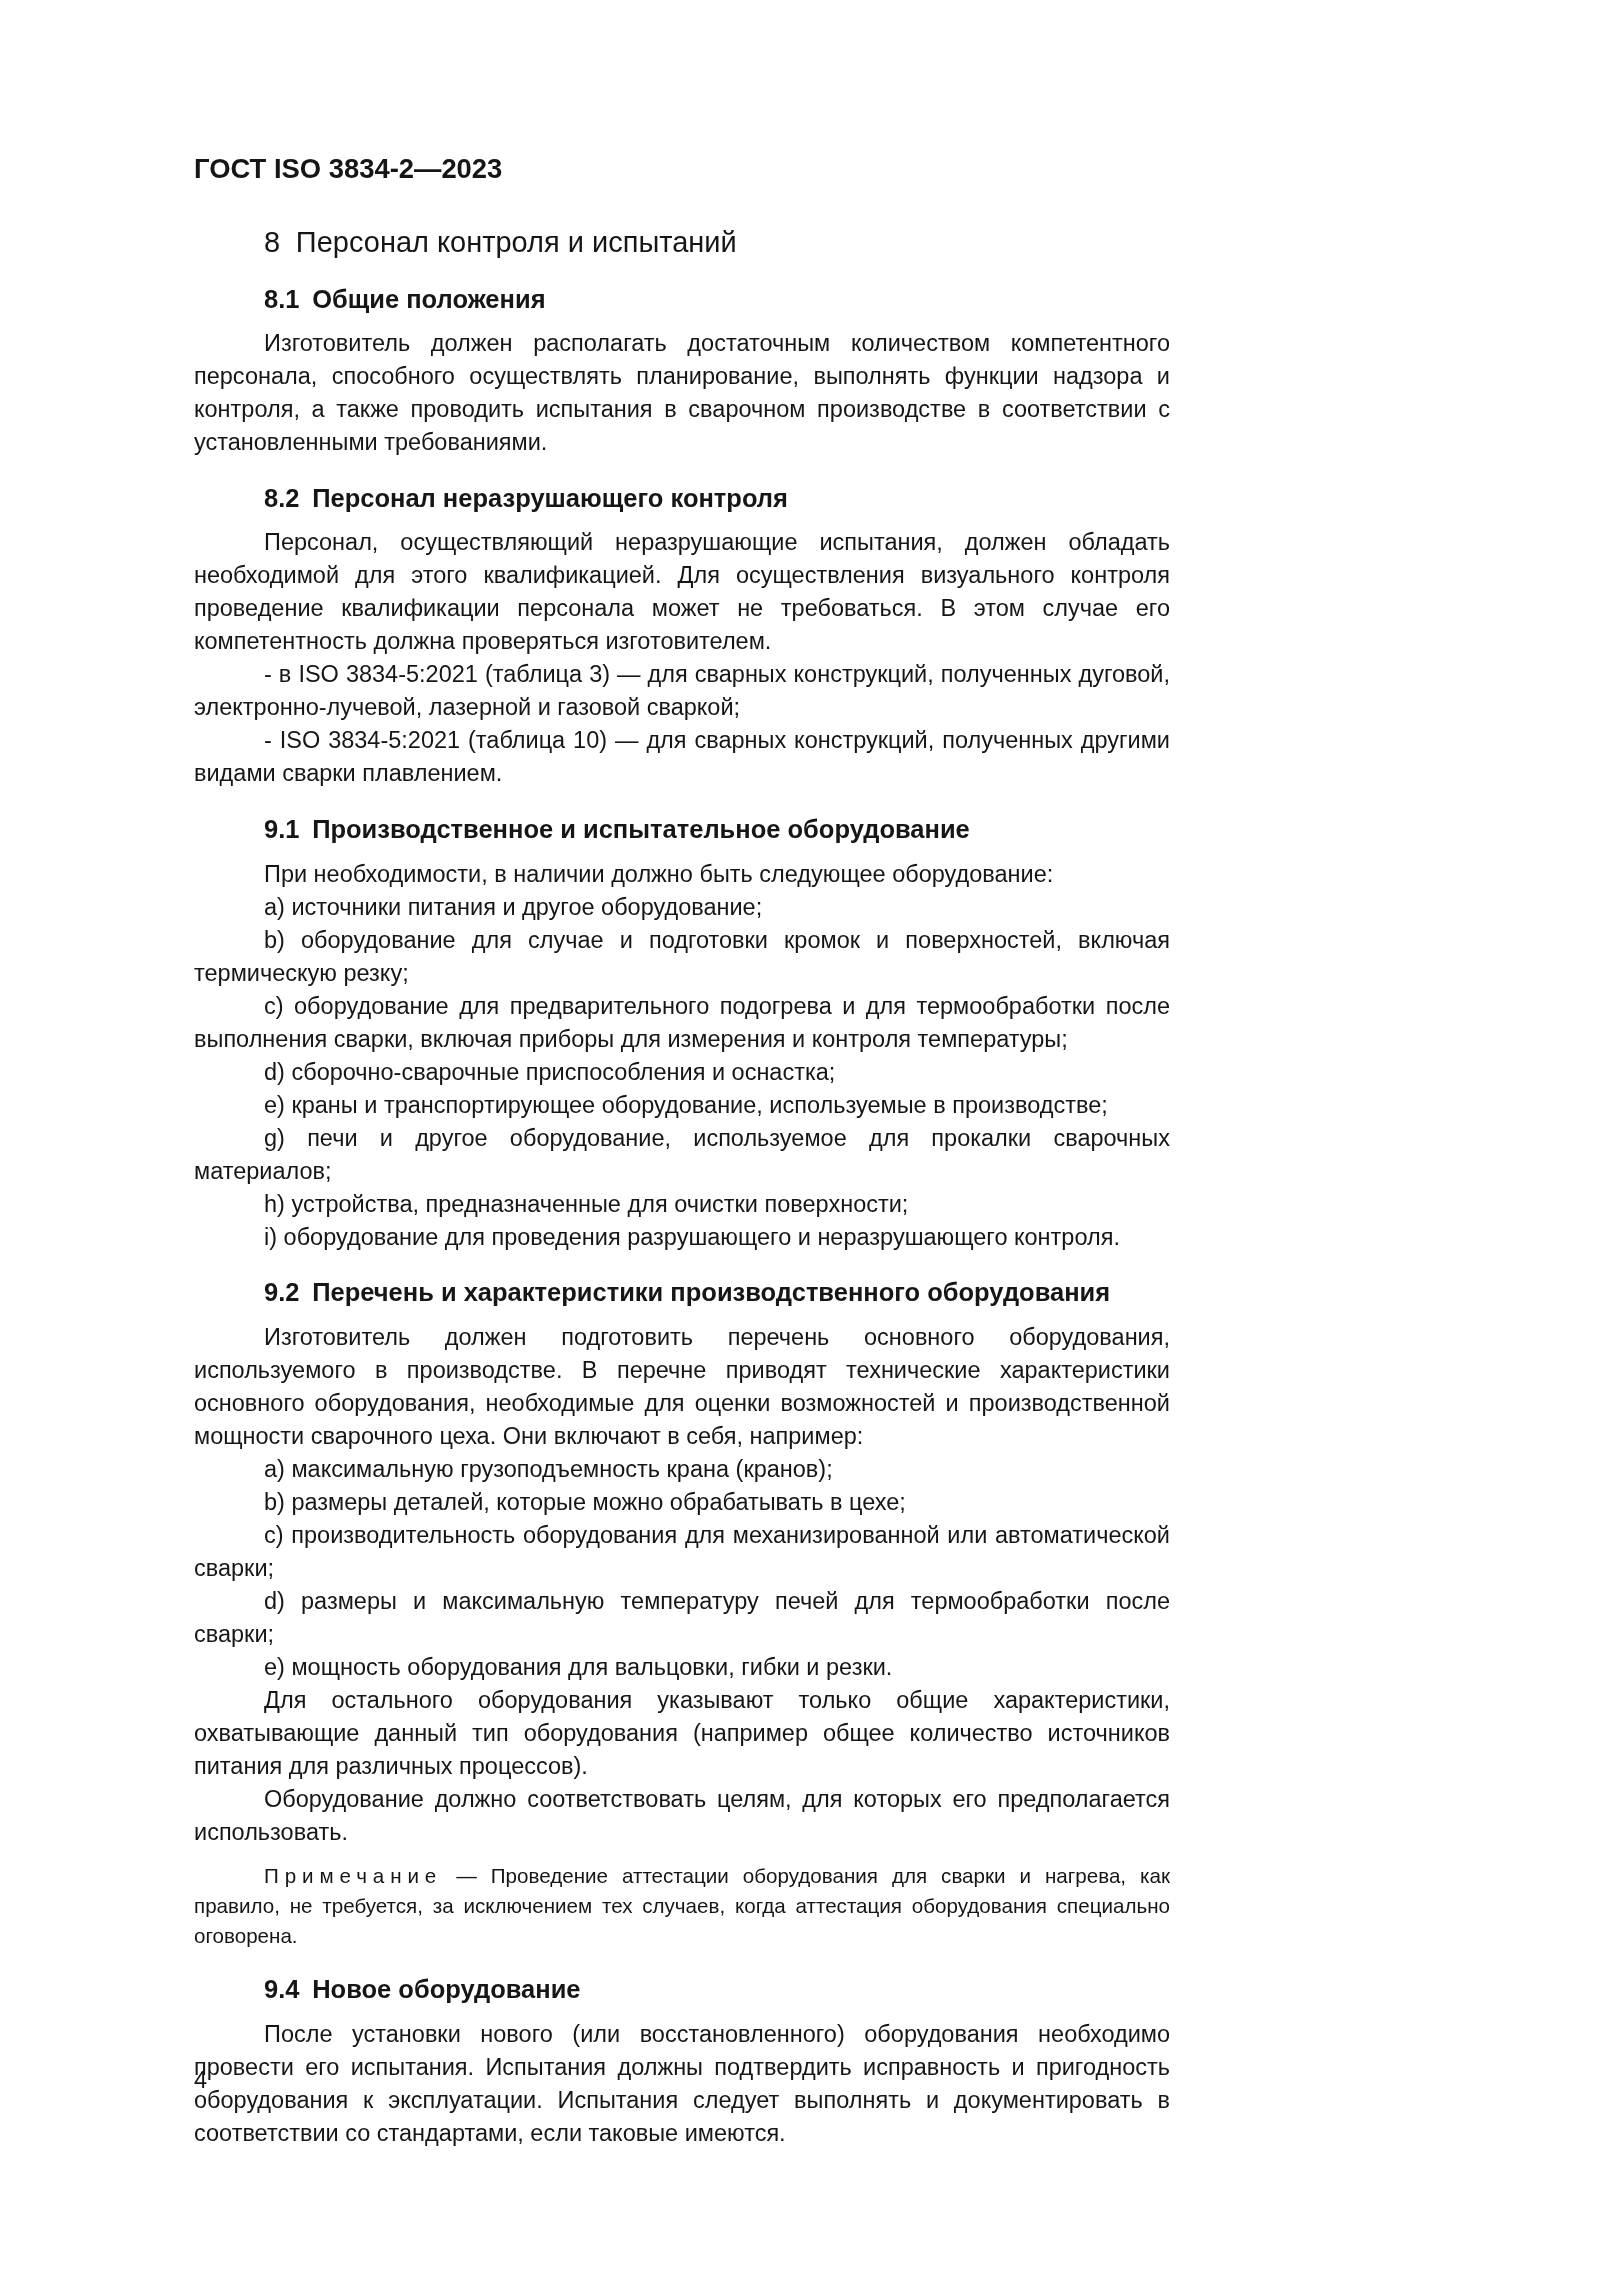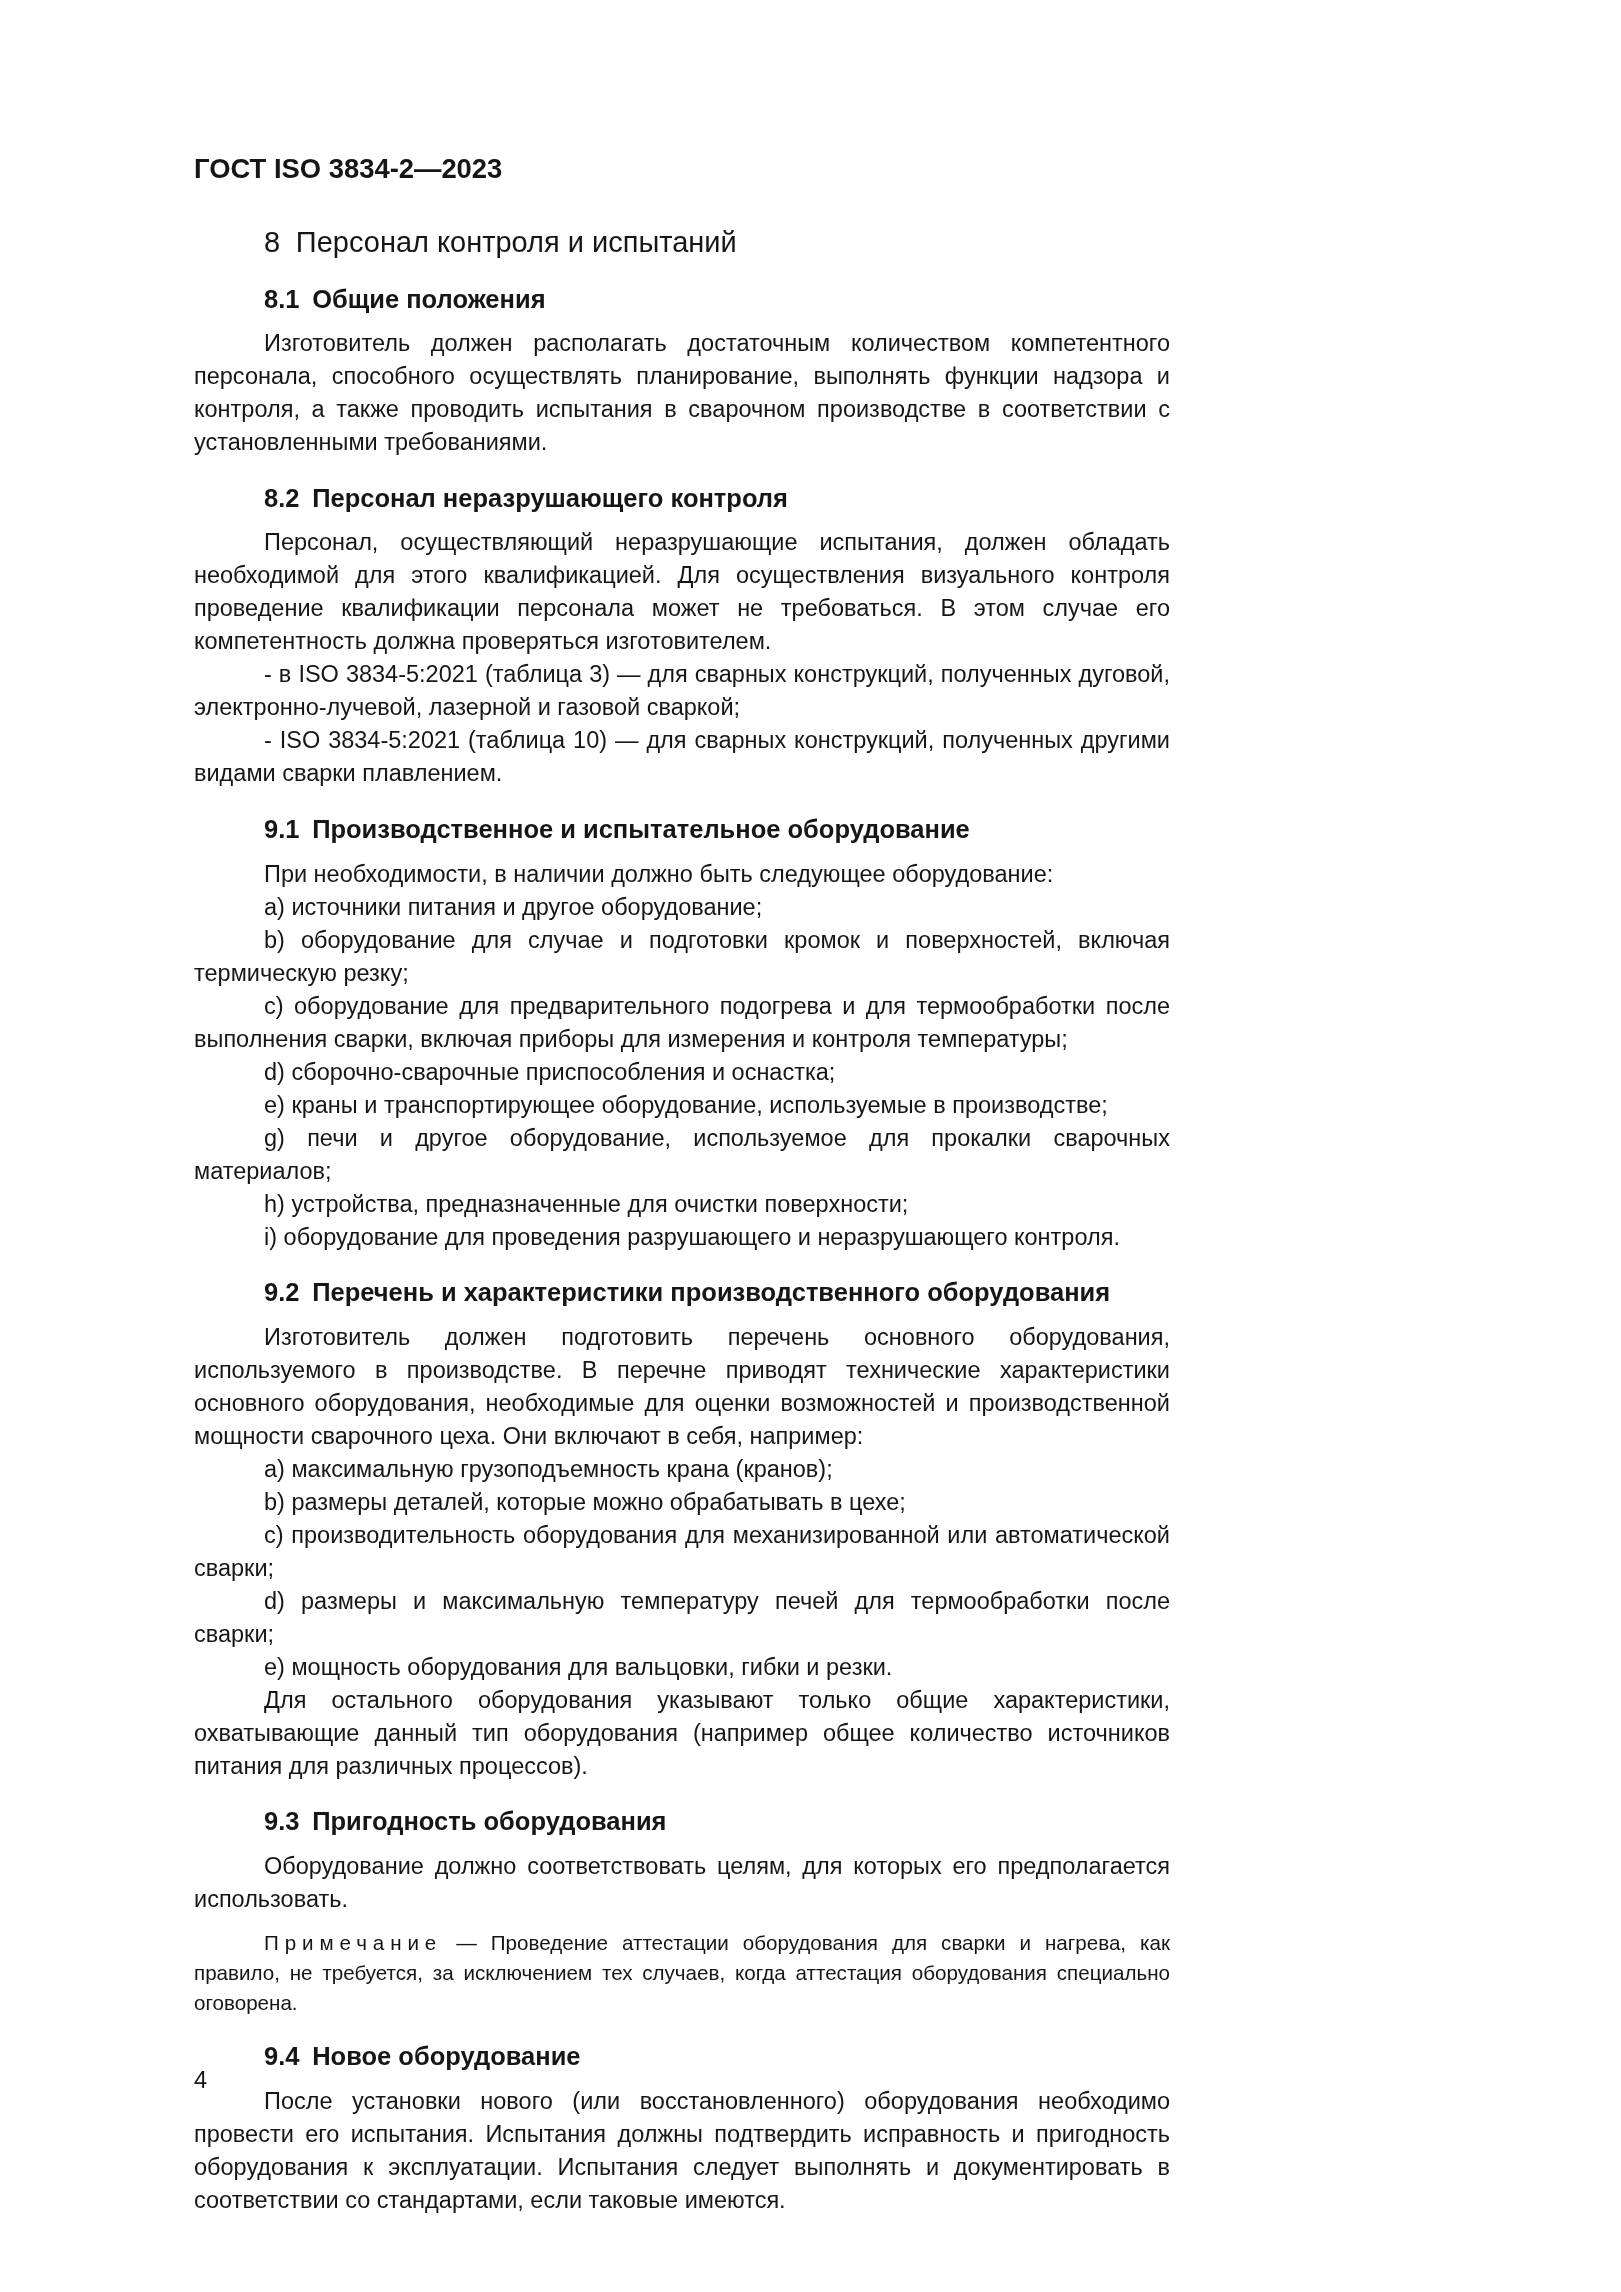--- a/index.html
+++ b/index.html
@@ -84,21 +84,20 @@
       <p class="body">h) устройства, предназначенные для очистки поверхности;</p>
       <p class="body">i) оборудование для проведения разрушающего и неразрушающего контроля.</p>
       <div class="h2"><span class="num">9.2</span><span>Перечень и характеристики производственного оборудования</span></div>
       <p class="body">Изготовитель должен подготовить перечень основного оборудования, используемого в производстве. В перечне приводят технические характеристики основного оборудования, необходимые для оценки возможностей и производственной мощности сварочного цеха. Они включают в себя, например:</p>
       <p class="body">a) максимальную грузоподъемность крана (кранов);</p>
       <p class="body">b) размеры деталей, которые можно обрабатывать в цехе;</p>
       <p class="body">c) производительность оборудования для механизированной или автоматической сварки;</p>
       <p class="body">d) размеры и максимальную температуру печей для термообработки после сварки;</p>
       <p class="body">e) мощность оборудования для вальцовки, гибки и резки.</p>
       <p class="body">Для остального оборудования указывают только общие характеристики, охватывающие данный тип оборудования (например общее количество источников питания для различных процессов).</p>
-      <div class="h2"><span class="num">9.3</span><span>Пригодность оборудования</span></div>
       <p class="body">Оборудование должно соответствовать целям, для которых его предполагается использовать.</p>
       <p class="note"><span class="note-label">Примечание</span> <span>— Проведение аттестации оборудования для сварки и нагрева, как правило, не требуется, за исключением тех случаев, когда аттестация оборудования специально оговорена.</span></p>
       <div class="h2"><span class="num">9.4</span><span>Новое оборудование</span></div>
       <p class="body">После установки нового (или восстановленного) оборудования необходимо провести его испытания. Испытания должны подтвердить исправность и пригодность оборудования к эксплуатации. Испытания следует выполнять и документировать в соответствии со стандартами, если таковые имеются.</p>
     </div>
 
   <div class="page-number">4</div>
 </div>
 
 

